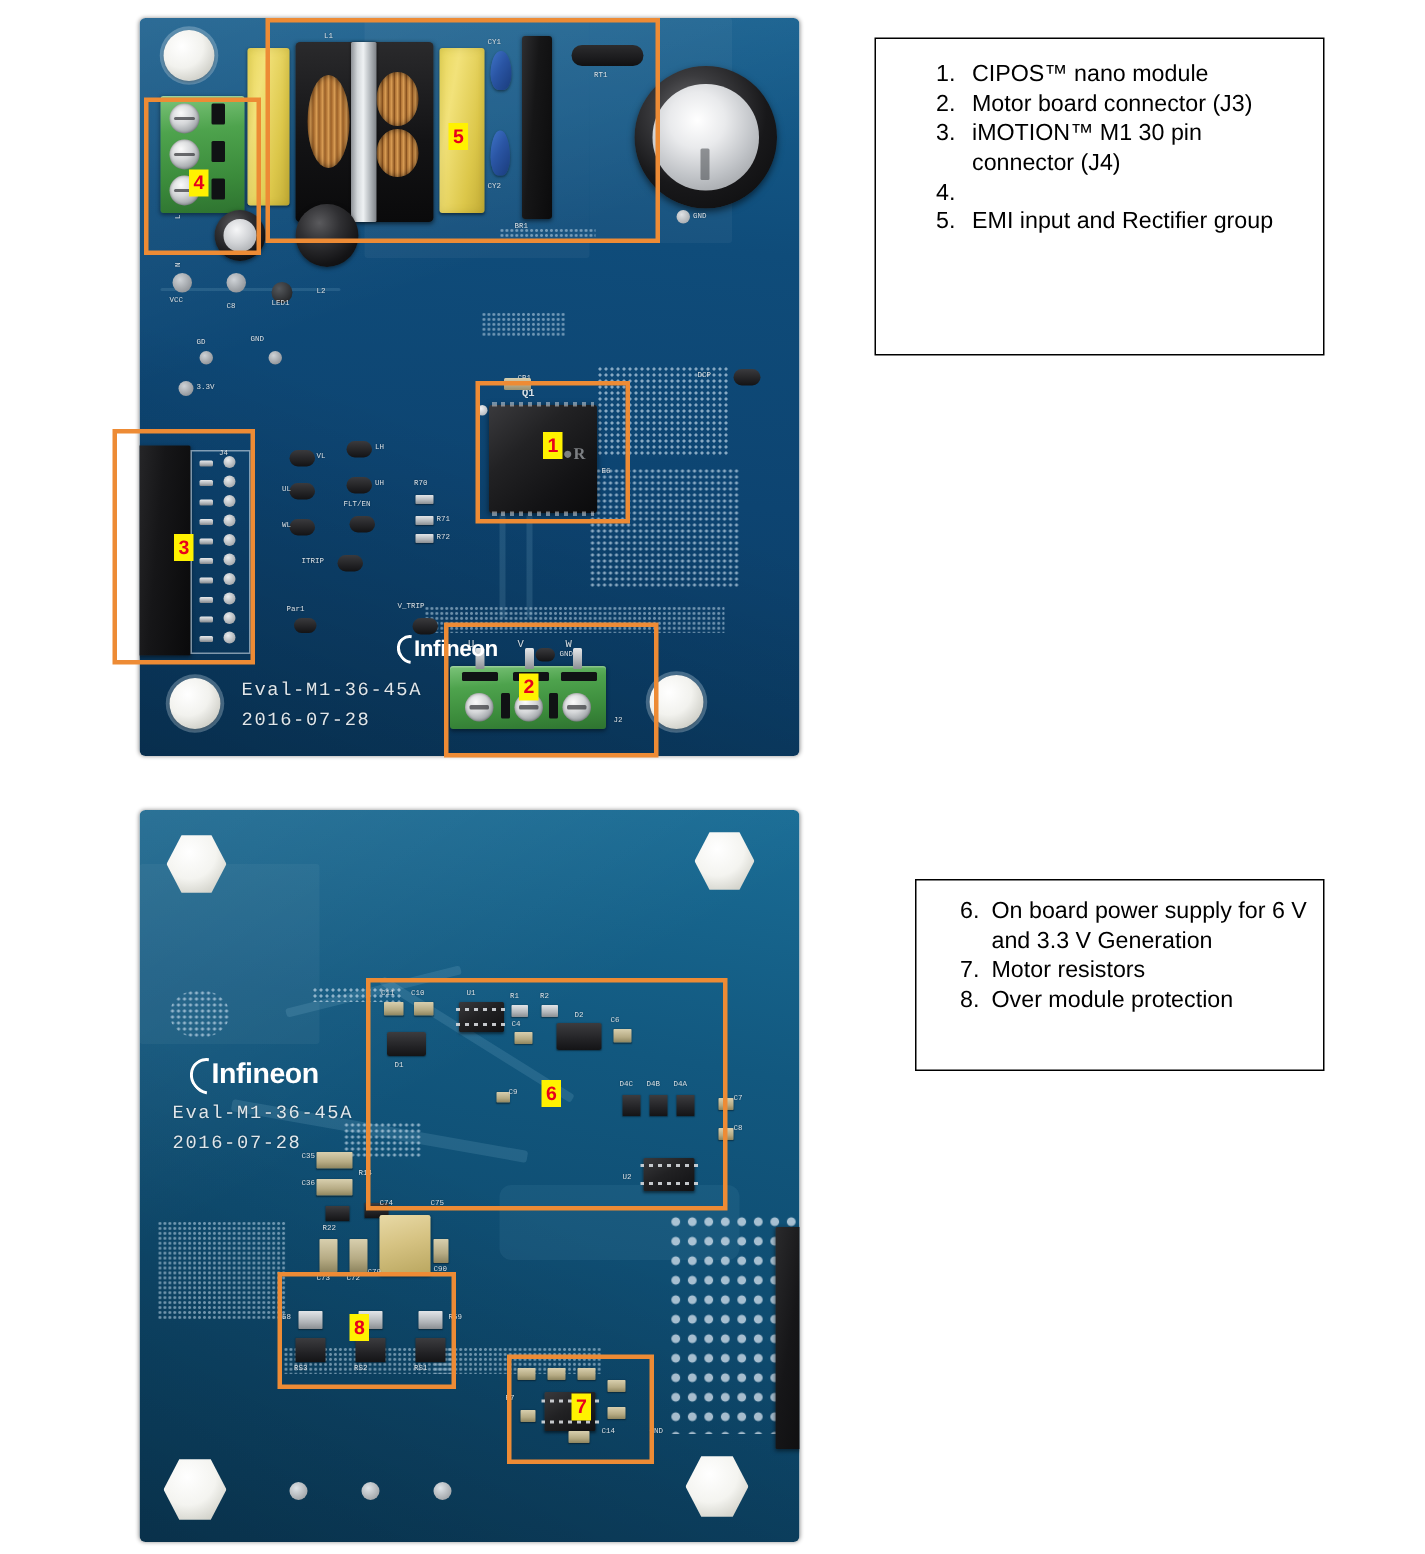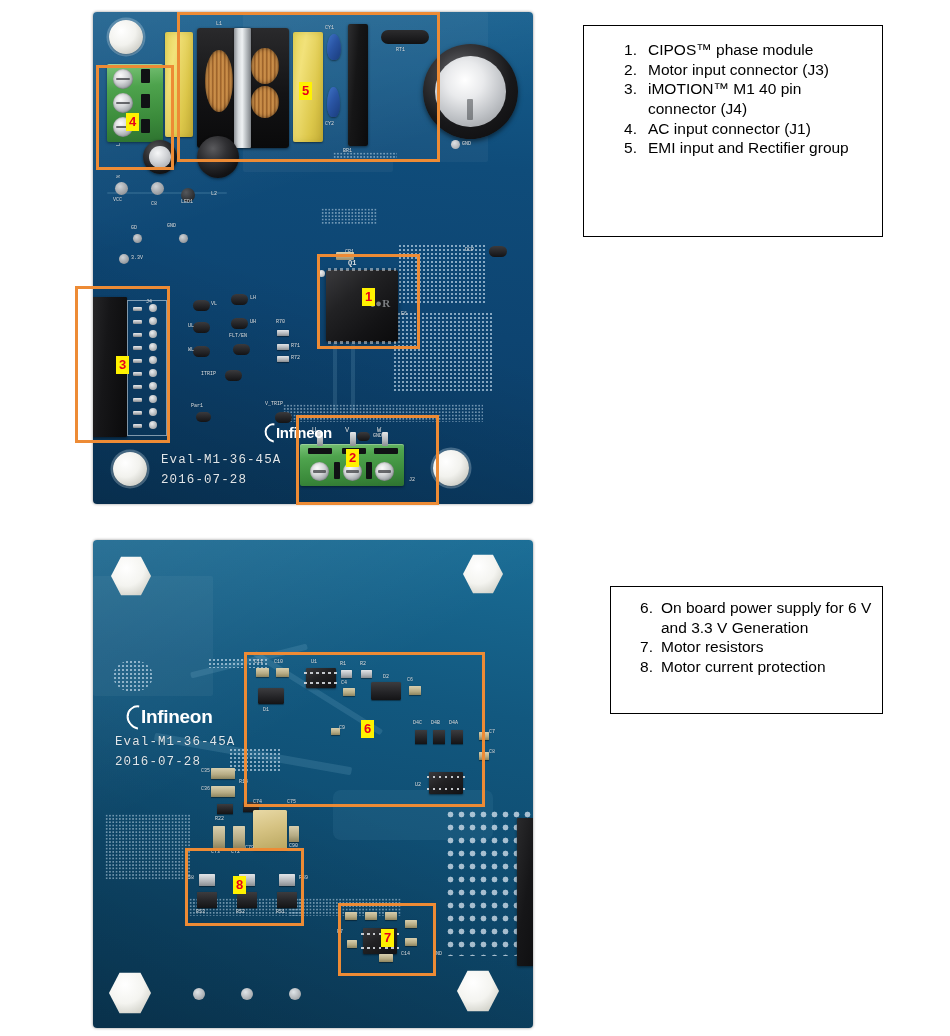--- a/index.html
+++ b/index.html
@@ -688,49 +688,48 @@
 
   <div class="marker" style="left:268px;top:180px;">6</div>
   <div class="marker" style="left:140px;top:336px;">8</div>
   <div class="marker" style="left:288px;top:389px;">7</div>
 </div>
 
 <div class="legend" id="legend-top">
   <ol>
     <li>
       <span class="num">1.</span>
-      <span class="txt">CIPOS™ phase  module</span>
+      <span class="txt">CIPOS™ nano  module</span>
     </li>
     <li>
       <span class="num">2.</span>
-      <span class="txt">Motor input connector (J3)</span>
+      <span class="txt">Motor board connector (J3)</span>
     </li>
     <li>
       <span class="num">3.</span>
-      <span class="txt">iMOTION™ M1 40 pin connector (J4)</span>
+      <span class="txt">iMOTION™ M1 30 pin connector (J4)</span>
     </li>
     <li>
       <span class="num">4.</span>
-      <span class="txt">AC  input connector (J1)</span>
     </li>
     <li>
       <span class="num">5.</span>
       <span class="txt">EMI input and Rectifier group</span>
     </li>
   </ol>
 </div>
 
 <div class="legend" id="legend-bottom">
   <ol>
     <li>
       <span class="num">6.</span>
       <span class="txt">On board power supply for 6 V and 3.3 V Generation</span>
     </li>
     <li>
       <span class="num">7.</span>
       <span class="txt">Motor resistors</span>
     </li>
     <li>
       <span class="num">8.</span>
-      <span class="txt">Motor current protection</span>
+      <span class="txt">Over module protection</span>
     </li>
   </ol>
 </div>
 
 </body></html>

